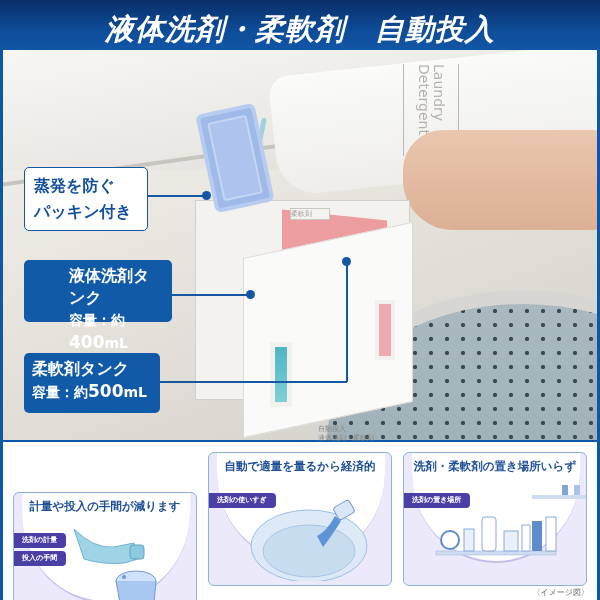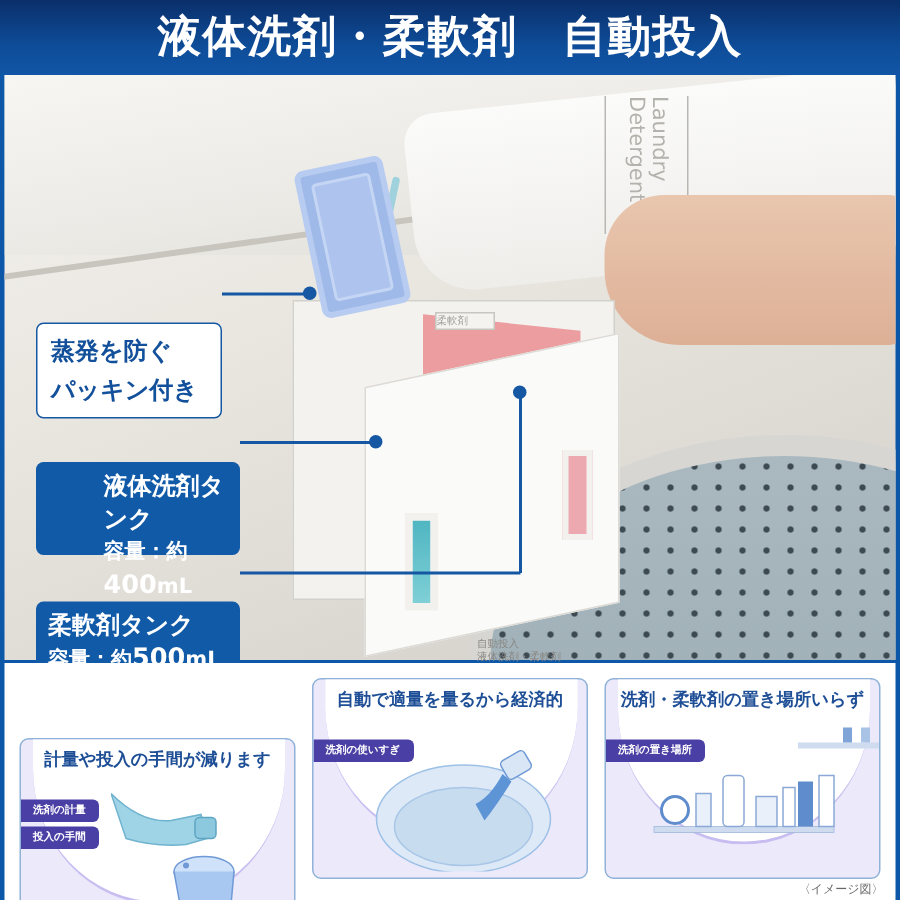--- a/index.html
+++ b/index.html
@@ -4,21 +4,21 @@
 <style>
   * { box-sizing: border-box; margin: 0; padding: 0; }
   html, body { width: 600px; height: 600px; overflow: hidden; background: #0d4fa0; }
   body { font-family: "DejaVu Sans", "Liberation Sans", sans-serif; position: relative; }
 
   .frame { position: absolute; left: 0; top: 0; width: 600px; height: 600px; background: #0d57a8; }
 
   .header {
     position: absolute; left: 0; top: 0; width: 600px; height: 50px;
     background: linear-gradient(180deg, #0a2f6a 0%, #0e4c98 60%, #1156a6 100%);
-    display: flex; align-items: center; justify-content: center;
+    display: flex; align-items: flex-end; justify-content: center; font-style: italic;
   }
   .header-title {
     color: #ffffff; font-size: 29px; font-weight: bold; letter-spacing: 1px;
     white-space: pre;
   }
 
   
   .photo {
     position: absolute; left: 3px; top: 50px; width: 594px; height: 390px;
     overflow: hidden;
@@ -98,29 +98,29 @@
     position: absolute; left: 375px; top: 300px; width: 20px; height: 60px;
     background: #eca9b0; border: 4px solid #f2f1ee;
   }
   .panel-text {
     position: absolute; left: 318px; top: 425px; font-size: 7px; color: #8a8884; line-height: 9px;
   }
 
   
   .callout {
     position: absolute; border-radius: 5px; padding: 5px 8px;
-    font-weight: bold; line-height: 22px; margin-top: 48px;
+    font-weight: bold; line-height: 22px;
   }
   .callout-white {
     left: 24px; top: 167px; width: 124px; height: 64px;
     background: #ffffff; border: 1.5px solid #1557a3; color: #13509b;
     font-size: 16px; line-height: 26px; padding: 5px 9px;
   }
   .callout-blue { background: #105aa8; color: #ffffff; font-size: 16px; }
-  .callout-1 { left: 24px; top: 260px; width: 136px; height: 62px; padding-left: 45px; }
+  .callout-1 { left: 24px; top: 260px; width: 148px; height: 62px; padding-left: 45px; }
   .callout-2 { left: 24px; top: 353px; width: 136px; height: 60px; }
   .callout .line2 { display: block; font-size: 14px; }
   .callout .line2 .big { font-size: 17px; }
 
   .leader { position: absolute; background: #1557a3; }
   .dot { position: absolute; width: 9px; height: 9px; border-radius: 50%; background: #1557a3; }
 
   
   .bottom {
     position: absolute; left: 3px; top: 442px; width: 594px; height: 158px;

